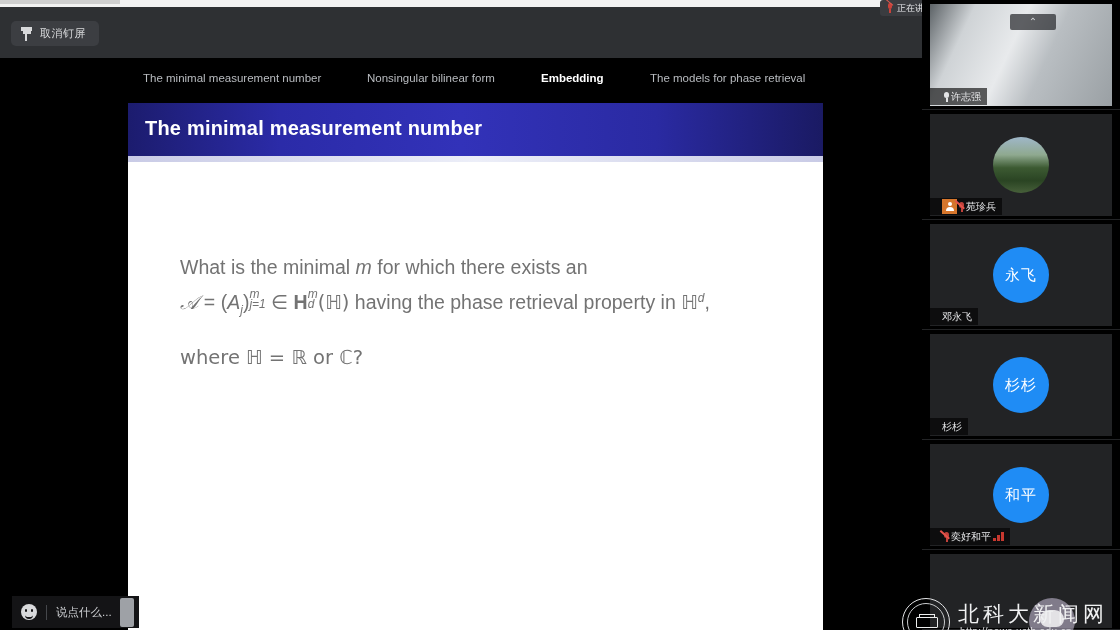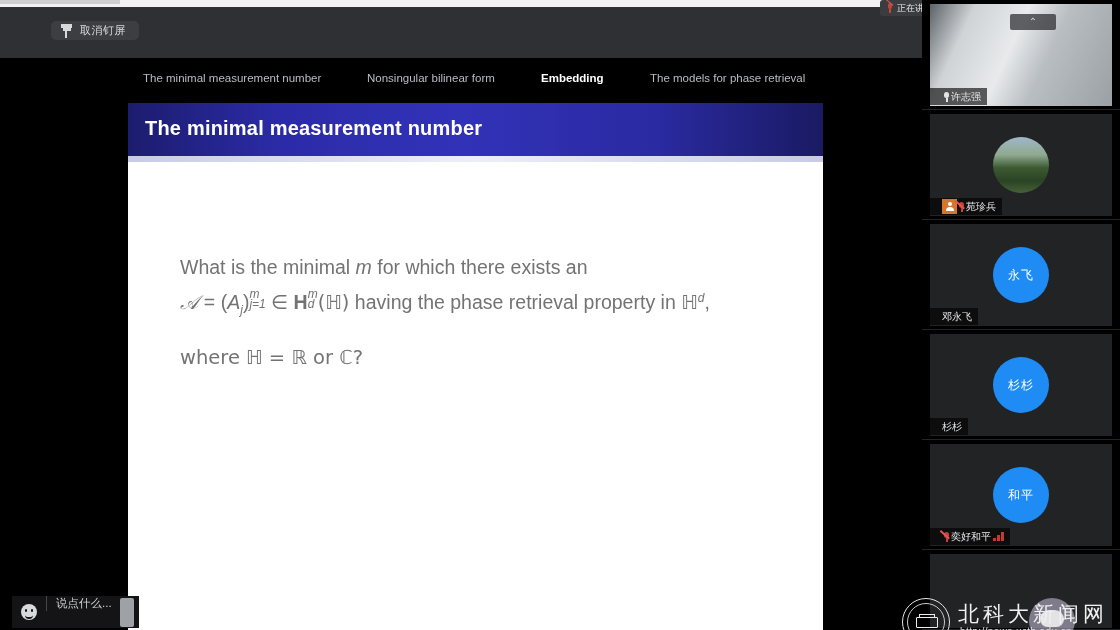--- a/index.html
+++ b/index.html
@@ -9,22 +9,22 @@
   #app { position:relative; width:1120px; height:630px; background:#000; }
 
   
   .topstrip { position:absolute; left:0; top:0; width:884px; height:7px; background:#f2f2f2; }
   .topstrip-line { position:absolute; left:0; top:0; width:120px; height:4px; background:#cfcfcf; }
 
   
   .chrome-band { position:absolute; left:0; top:7px; width:922px; height:51px; background:#2e3033; }
 
   
-  .pin-pill { position:absolute; left:11px; top:14px; height:19px; display:flex; align-items:center;
-              gap:7px; padding:0 13px 0 9px; background:#3c3e42; border-radius:5px;margin-left:40px; }
+  .pin-pill { position:absolute; left:11px; top:14px; height:25px; display:flex; align-items:center;
+              gap:7px; padding:0 13px 0 9px; background:#3c3e42; border-radius:5px; }
   .pin-icon { width:13px; height:14px; position:relative; flex:0 0 auto; }
   .pin-icon:before { content:""; position:absolute; left:1px; top:0; width:11px; height:4px; background:#d8d9db; }
   .pin-icon:after  { content:""; position:absolute; left:5px; top:4px; width:2px; height:10px; background:#d8d9db; }
   .pin-icon i { position:absolute; left:2.5px; top:3.5px; width:8px; height:4px; background:#d8d9db; }
   .pin-text { font-size:11px; color:#d9dadc; letter-spacing:.5px; white-space:nowrap; }
 
   
   .speak-toast { position:absolute; left:880px; top:0px; width:186px; height:16px;
                  background:#3a3c40; border-radius:3px; display:flex; align-items:center; gap:4px; padding:0 6px; }
   .speak-mic { width:7px; height:11px; position:relative; flex:0 0 auto; }
@@ -74,42 +74,42 @@
   .subsup u { display:block; text-decoration:none; }
 
   
   .stage-next { position:absolute; left:908px; top:258px; width:16px; height:28px; color:#9a9da1;
                 font-size:15px; line-height:28px; text-align:center; }
   .stage-scroll { position:absolute; left:918px; top:248px; width:5px; height:110px;
                   background:#6e7176; border-radius:3px; }
 
   
   .chatbar { position:absolute; left:0px; top:538px; width:127px; height:32px;
-             background:#141416; display:flex; align-items:flex-start; }
+             background:#141416; display:flex; align-items:center; }
   .chat-emoji { width:34px; height:32px; display:flex; align-items:center; justify-content:center; }
   .chat-emoji span { width:16px; height:16px; border-radius:50%; background:#d9dadc; position:relative;
                      display:block; }
   .chat-emoji span:before { content:""; position:absolute; left:3.5px; top:5px; width:2.5px; height:2.5px;
                             background:#141416; border-radius:50%; box-shadow:6px 0 0 #141416; }
   .chat-emoji span:after { content:""; position:absolute; left:4px; top:9px; width:8px; height:4px;
                            border-bottom:2px solid #141416; border-radius:0 0 8px 8px; }
   .chat-div { width:1px; height:15px; background:#45474b; }
   .chat-ph { flex:1; font-size:11.5px; color:#cfd1d4; padding-left:9px; white-space:nowrap; }
   .chat-collapse { width:15px; height:32px; color:#cfd1d4; font-size:11px; line-height:32px; text-align:center; }
   .chat-handle { position:absolute; left:108px; top:540px; width:14px; height:29px; background:#9ea1a6;
                  border-radius:2px; }
 
   
   .vidcol { position:absolute; left:922px; top:0; width:198px; height:630px; background:#1b1c1e; }
   .tile { position:relative; width:198px; height:110px; background:#000; border-bottom:1px solid #232426; }
   .tile .inner { position:absolute; left:8px; top:4px; width:182px; height:102px; background:#222325;
                  overflow:hidden; }
   .avatar { position:absolute; left:50%; top:50%; transform:translate(-50%,-50%); width:56px; height:56px;
             border-radius:50%; display:flex; align-items:center; justify-content:center;
-            font-size:12px; color:#fff; letter-spacing:1px;text-align:center; }
+            font-size:15px; color:#fff; letter-spacing:1px;text-align:center; }
   .avatar.photo { background:linear-gradient(#9fb7c9 0%,#8fa98f 32%,#3c5a32 55%,#2a4423 78%,#47603a 100%); }
   .namebar { position:absolute; left:8px; bottom:4px; height:17px; display:flex; align-items:center;
              padding:0 6px 0 12px; background:rgba(0,0,0,.62); }
   .namebar .nm { font-size:10px; color:#e9eaec; white-space:nowrap; }
   .hostbadge { width:15px; height:15px; background:#d6762c; display:flex; align-items:center;
                justify-content:center; flex:0 0 auto; }
   .hostbadge i { width:9px; height:9px; position:relative; display:block; }
   .hostbadge i:before { content:""; position:absolute; left:2.5px; top:0; width:4px; height:4px;
                         background:#fff; border-radius:50%; }
   .hostbadge i:after { content:""; position:absolute; left:0.5px; top:4.5px; width:8px; height:4.5px;

